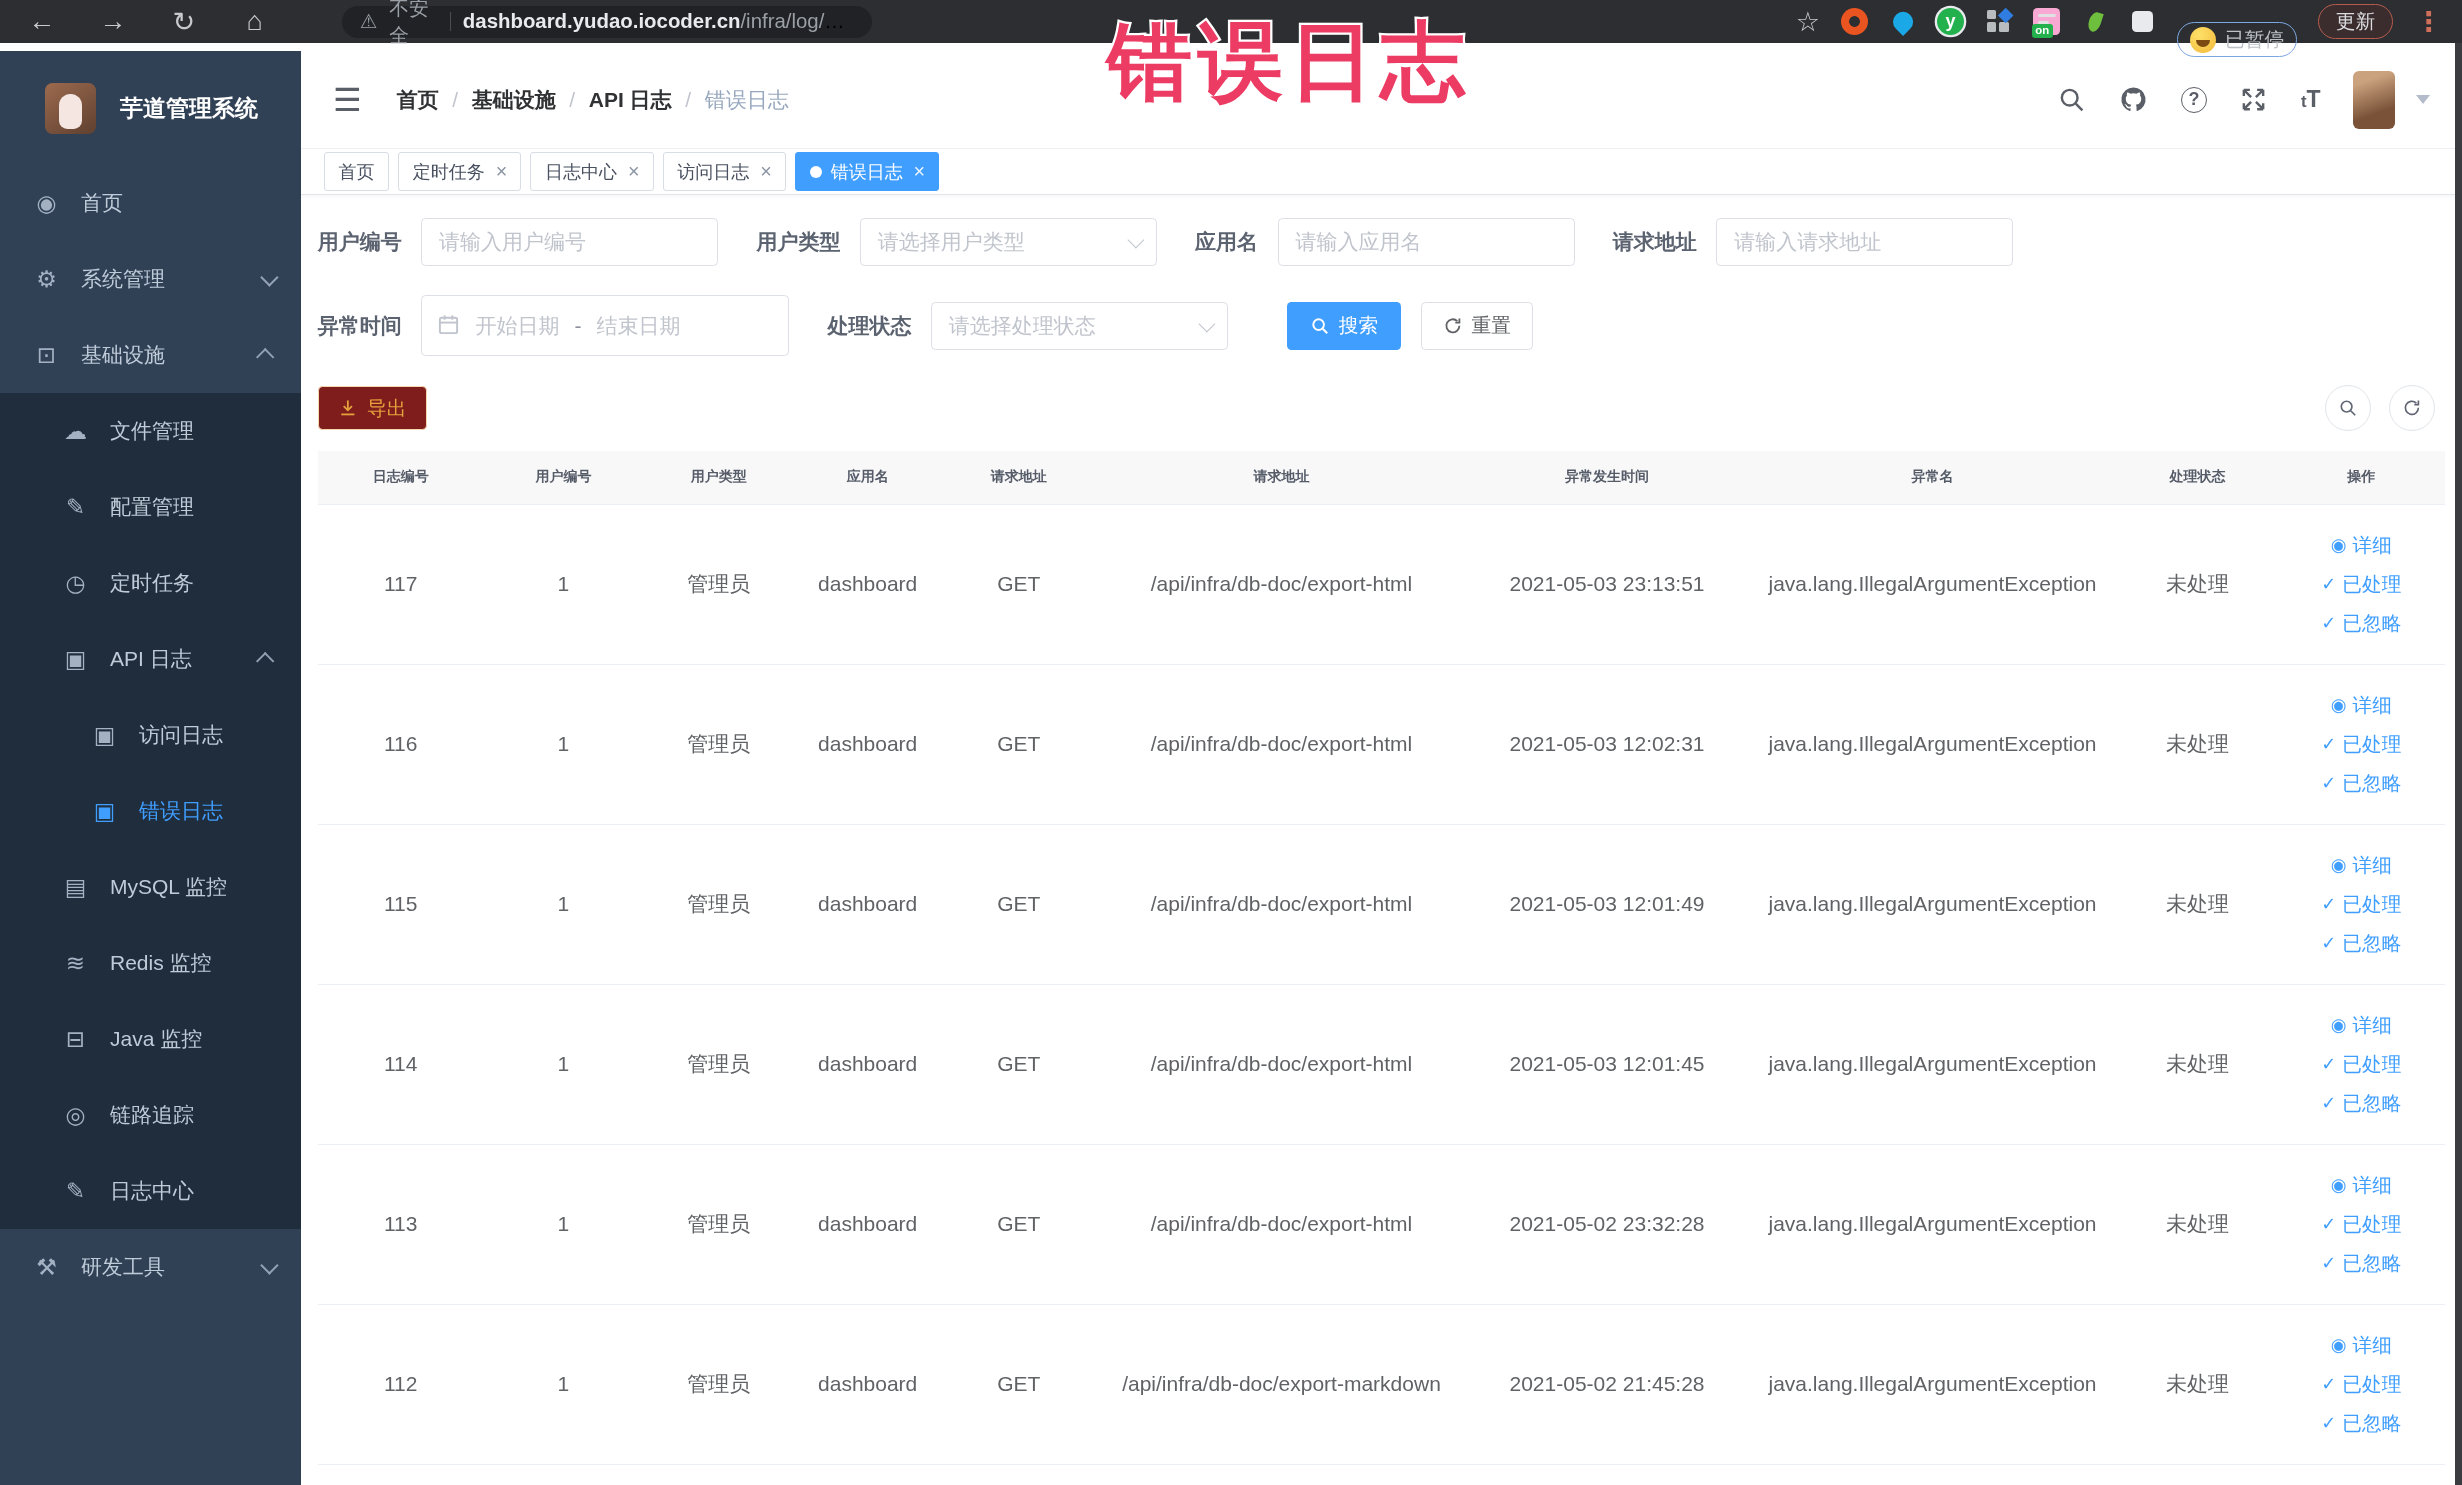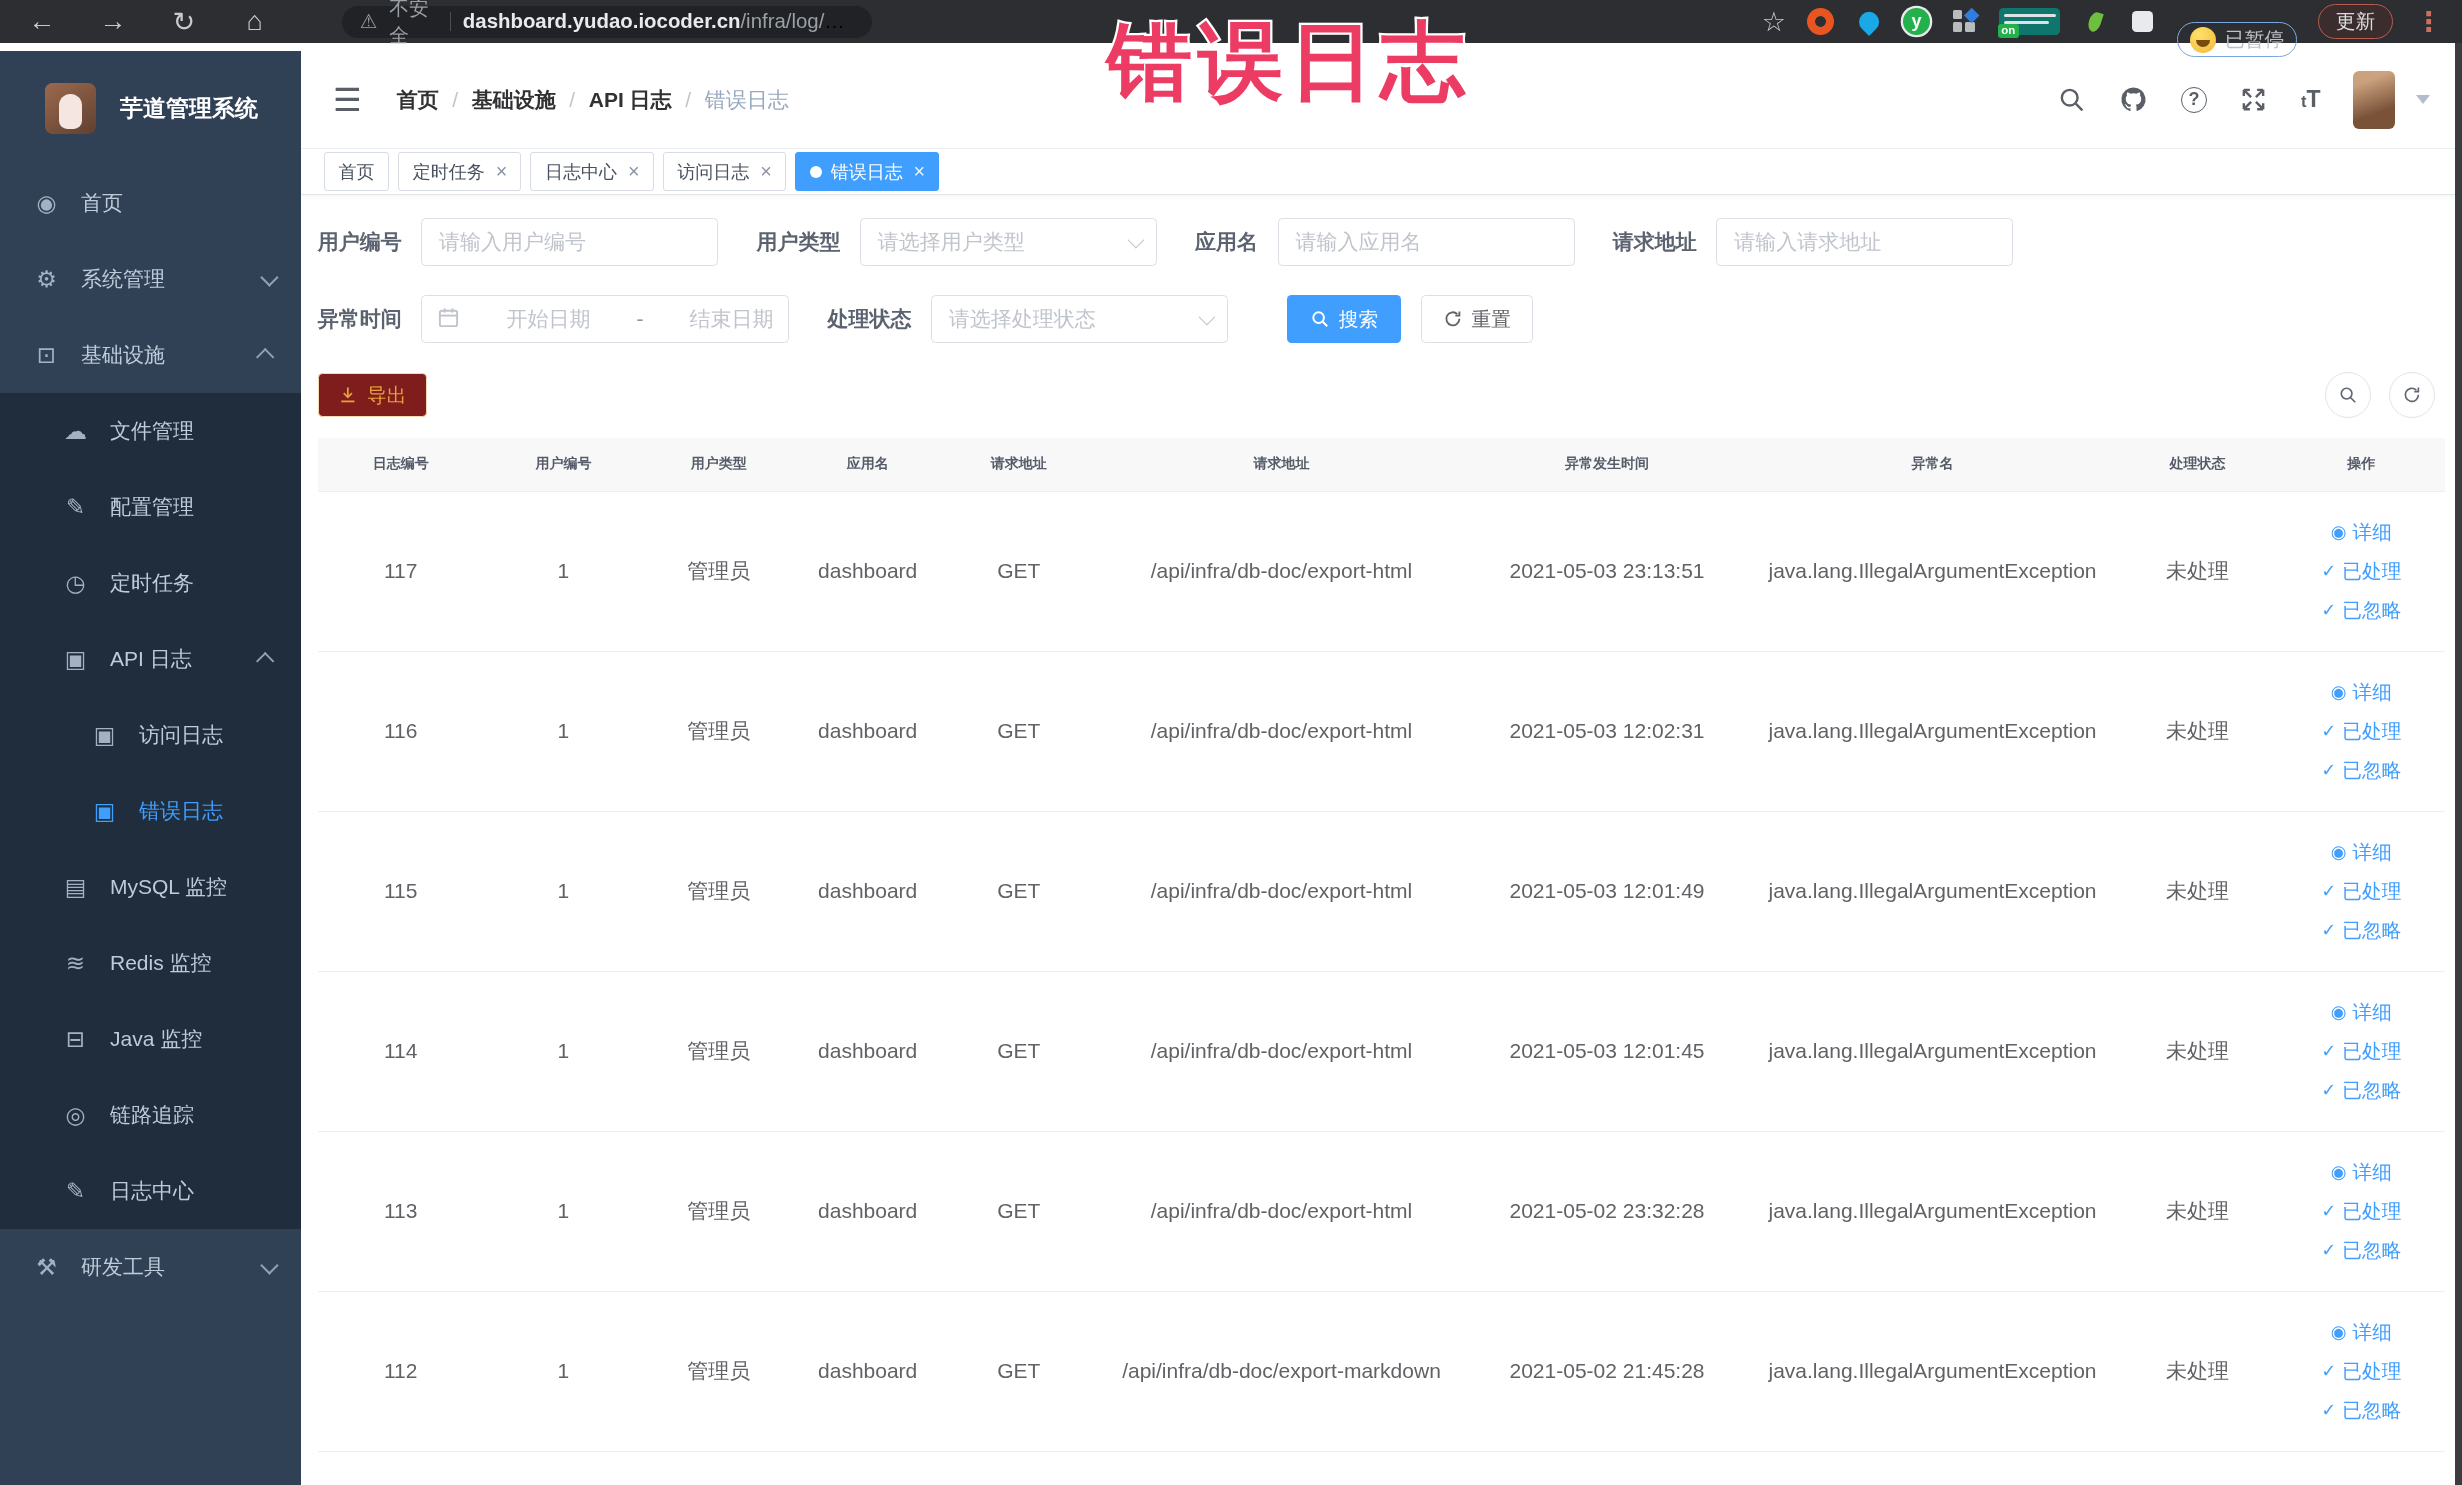--- a/index.html
+++ b/index.html
@@ -23,21 +23,21 @@
   .chrome-right{display:flex;align-items:center;gap:21px;}
   .star{color:#c7cacd;font-size:27px;}
   .ext{width:27px;height:27px;display:flex;align-items:center;justify-content:center;flex:none;}
   .ext-orange{border-radius:50%;background:radial-gradient(circle,#2c2e31 0 26%,#e95420 30% 100%);}
   .ext-drop i{display:block;width:19.7px;height:19.7px;background:#1aa8e6;border-radius:50% 50% 50% 0;transform:rotate(-45deg);}
   .ext-y{border-radius:50%;background:#23b14d;color:#fff;font-weight:700;font-size:18px;box-shadow:0 0 0 2.3px #e8eaed;}
   .ext-grid{position:relative;}
   .ext-grid .g{position:absolute;width:9.8px;height:9.8px;background:#b9bcbe;border-radius:1.5px;}
   .ext-grid .g1{left:1.5px;top:1.5px;} .ext-grid .g2{left:1.5px;top:14.4px;} .ext-grid .g3{left:14.4px;top:14.4px;}
   .ext-grid .gd{position:absolute;right:0.8px;top:1.5px;width:11.4px;height:11.4px;background:#2f7de1;transform:rotate(45deg);}
-  .ext-onoff{background:#0f766e;border-radius:4.5px;position:relative;padding-left:34px;}
+  .ext-onoff{background:#f9a8d4;border-radius:4.5px;position:relative;}
   .ext-onoff .l{position:absolute;left:4.5px;right:4.5px;height:3px;background:#dfe1e3;border-radius:1.5px;}
   .ext-onoff .l1{top:6px;} .ext-onoff .l2{top:13px;right:10.6px;}
   .ext-onoff .badge{position:absolute;left:-1.5px;bottom:-3px;background:#23b14d;color:#fff;font-size:11.4px;
                     font-weight:700;padding:1.5px 3.8px;border-radius:3px;line-height:1;}
   .ext-sprout i{display:block;width:12px;height:19.7px;background:#6fbf3f;border-radius:50% 0 50% 50%;transform:rotate(18deg);}
   .ext-puzzle i{display:block;width:21px;height:21px;background:#e8eaed;border-radius:4.5px;}
   .paused-pill{height:35px;border:1.5px solid #7ba7e0;border-radius:19px;display:flex;align-items:center;
                gap:9px;padding:0 12px;box-sizing:border-box;margin-top:36px;}
   .emoji-face{width:26px;height:26px;border-radius:50%;background:radial-gradient(circle at 35% 30%,#ffe169,#f2b93b);position:relative;}
   .emoji-face:after{content:"";position:absolute;left:6px;bottom:6px;width:13.6px;height:6.8px;border-radius:0 0 13.6px 13.6px;background:#7a4a12;}
@@ -91,22 +91,22 @@
   .frow{display:flex;align-items:center;margin-bottom:29px;flex-wrap:nowrap;}
   .fgroup{display:flex;align-items:center;margin-right:38px;}
   .f-label{font-size:21px;font-weight:700;color:#5c6370;margin-right:19.7px;white-space:nowrap;}
   .f-input{width:297px;height:48px;border:0.8px solid #dcdfe6;border-radius:4.5px;padding:0 16.7px;font-size:21px;
            color:#606266;box-sizing:border-box;background:#fff;outline:none;font-family:inherit;}
   .f-input::placeholder{color:#c0c4cc;}
   .f-select{width:297px;height:48px;border:0.8px solid #dcdfe6;border-radius:4.5px;padding:0 16.7px;box-sizing:border-box;
             background:#fff;display:flex;align-items:center;justify-content:space-between;cursor:pointer;}
   .f-select .ph{font-size:21px;color:#c0c4cc;}
   .sel-chev{width:10.6px;height:10.6px;border-right:1.5px solid #c0c4cc;border-bottom:1.5px solid #c0c4cc;transform:rotate(45deg) translateY(-3px);}
-  .date-range{width:368px;height:48px;border:0.8px solid #dcdfe6;border-radius:4.5px;display:flex;align-items:center;
-              padding:0 15px;gap:15px;box-sizing:border-box;background:#fff;cursor:pointer;justify-content:space-between;}
+  .date-range{width:368px;height:61px;border:0.8px solid #dcdfe6;border-radius:4.5px;display:flex;align-items:center;
+              padding:0 15px;gap:15px;box-sizing:border-box;background:#fff;cursor:pointer;}
   .date-range .ph{font-size:21px;color:#c0c4cc;}
   .range-sep{font-size:21px;color:#8b909a;}
   .cal-ic svg{width:23px;height:23px;}
   .btn{display:inline-flex;align-items:center;gap:9px;height:48px;border-radius:4.5px;font-size:19.7px;cursor:pointer;
        box-sizing:border-box;border:none;font-family:inherit;}
   .btn svg{width:19.7px;height:19.7px;}
   .btn-primary{background:#409eff;color:#fff;padding:0 23px;margin-left:21px;}
   .btn-plain{background:#fff;color:#606266;border:0.8px solid #dcdfe6;padding:0 21px;margin-left:19.7px;}
   .btn-warn{background:#7f1d1d;color:#e6a23c;border:0.8px solid #f5dab1;height:44px;padding:0 19.7px;}
   .actions-row{display:flex;align-items:center;margin:4.5px 0 19.7px;}

